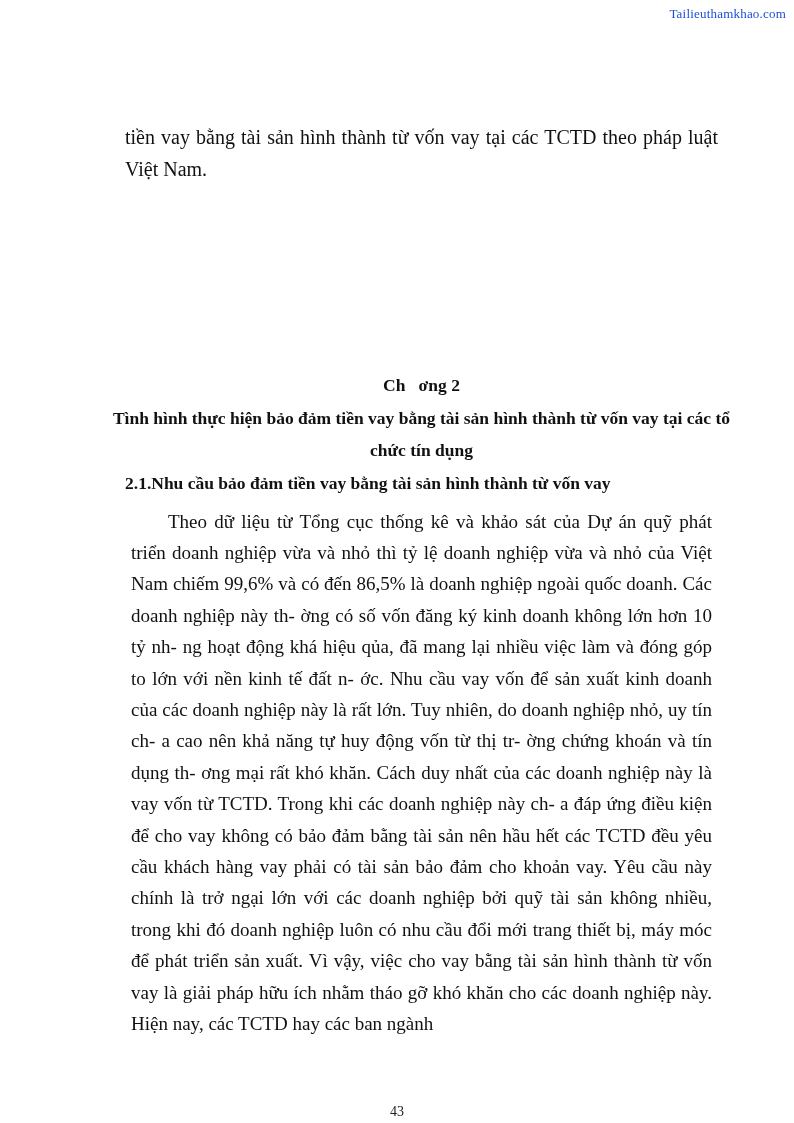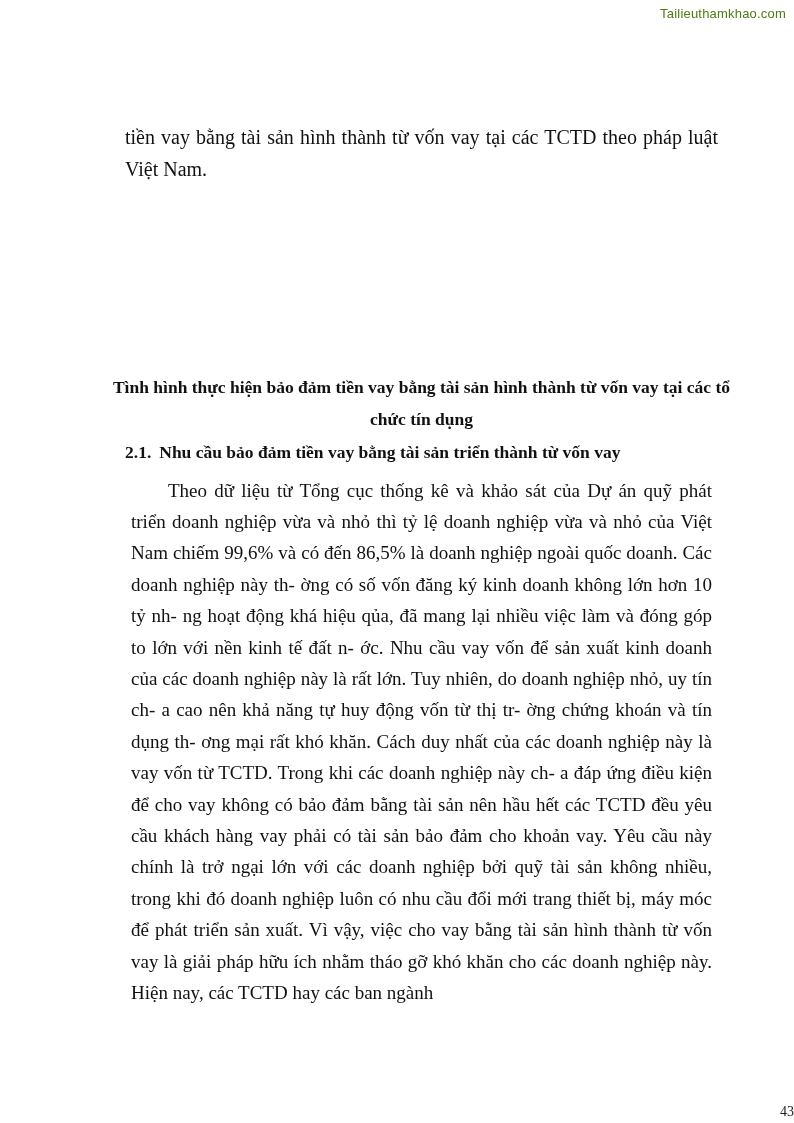--- a/index.html
+++ b/index.html
@@ -12,23 +12,23 @@
       height: 1123px;
       position: relative;
       overflow: hidden;
       font-family: "Liberation Serif", "DejaVu Serif", serif;
       color: #111111;
     }
     .watermark {
       position: absolute;
       top: 6px;
       right: 8px;
-      font-family: Liberation Sans, sans-serif;
+      font-family: Liberation Serif, serif;
       font-size: 13px;
-      color: #4d7c0f;
+      color: #1d4ed8;
       letter-spacing: 0.2px;
     }
     .page {
       position: absolute;
       left: 125px;
       width: 593px;
       top: 122px;
     }
     .para {
       font-size: 20px;
@@ -64,51 +64,51 @@
     }
     .section-heading {
       font-weight: bold;
       font-size: 17.5px;
       line-height: 31.5px;
       margin: 0;
       text-align: left;
     }
     .section-heading .num {
       display: inline-block;
-      margin-right: 8px;
       text-align: center;
     }
     .body-para {
       text-indent: 37px;
       text-align: justify;
       font-size: 19px;
       line-height: 31.4px;
       margin: 6px;
     }
     .page-number {
       position: absolute;
       top: 1104px;
       left: 0;
       width: 794px;
-      text-align: right;
+      text-align: center;
       font-size: 14px;
       font-family: "Liberation Serif", serif;
       color: #222;
     }
   </style>
 </head>
 <body>
 
 <div class="watermark">Tailieuthamkhao.com</div>
 
 <div class="page">
   <p class="para cont-para">tiền vay bằng tài sản hình thành từ vốn vay tại các TCTD theo pháp luật Việt Nam.</p>
 </div>
 
 <div class="chapter-block">
+  <p class="chapter-title" style="white-space: pre;">Ch   ơng 2</p>
   <p class="chapter-heading">Tình hình thực hiện bảo đảm tiền vay bằng tài sản hình thành từ vốn vay tại các tổ chức tín dụng</p>
   <p class="section-heading">
-    <span class="num">2.1.</span><span>Nhu cầu bảo đảm tiền vay bằng tài sản triển thành từ vốn vay</span>
+    <span class="num">2.1.</span><span>Nhu cầu bảo đảm tiền vay bằng tài sản hình thành từ vốn vay</span>
   </p>
   <p class="body-para">Theo dữ liệu từ Tổng cục thống kê và khảo sát của Dự án quỹ phát triển doanh nghiệp vừa và nhỏ thì tỷ lệ doanh nghiệp vừa và nhỏ của Việt Nam chiếm 99,6% và có đến 86,5% là doanh nghiệp ngoài quốc doanh. Các doanh nghiệp này th- ờng có số vốn đăng ký kinh doanh không lớn hơn 10 tỷ nh- ng hoạt động khá hiệu qủa, đã mang lại nhiều việc làm và đóng góp to lớn với nền kinh tế đất n- ớc. Nhu cầu vay vốn để sản xuất kinh doanh của các doanh nghiệp này là rất lớn. Tuy nhiên, do doanh nghiệp nhỏ, uy tín ch- a cao nên khả năng tự huy động vốn từ thị tr- ờng chứng khoán và tín dụng th- ơng mại rất khó khăn. Cách duy nhất của các doanh nghiệp này là vay vốn từ TCTD. Trong khi các doanh nghiệp này ch- a đáp ứng điều kiện để cho vay không có bảo đảm bằng tài sản nên hầu hết các TCTD đều yêu cầu khách hàng vay phải có tài sản bảo đảm cho khoản vay. Yêu cầu này chính là trở ngại lớn với các doanh nghiệp bởi quỹ tài sản không nhiều, trong khi đó doanh nghiệp luôn có nhu cầu đổi mới trang thiết bị, máy móc để phát triển sản xuất. Vì vậy, việc cho vay bằng tài sản hình thành từ vốn vay là giải pháp hữu ích nhằm tháo gỡ khó khăn cho các doanh nghiệp này. Hiện nay, các TCTD hay các ban ngành</p>
 </div>
 
 <div class="page-number">43</div>
 
 </body></html>

